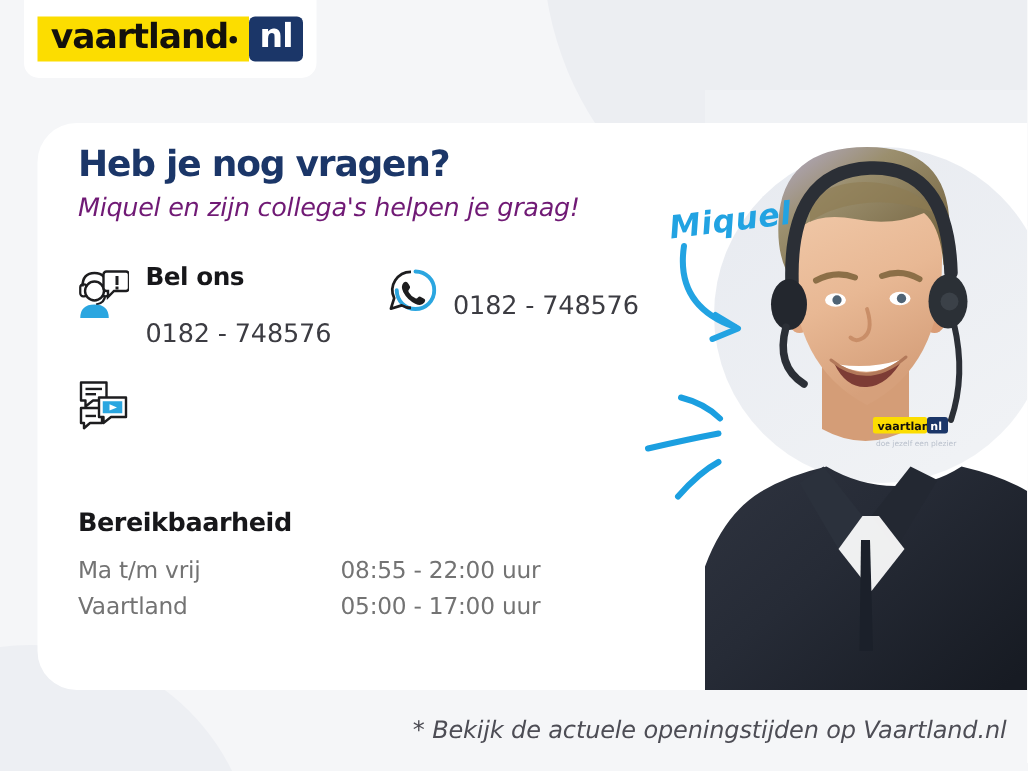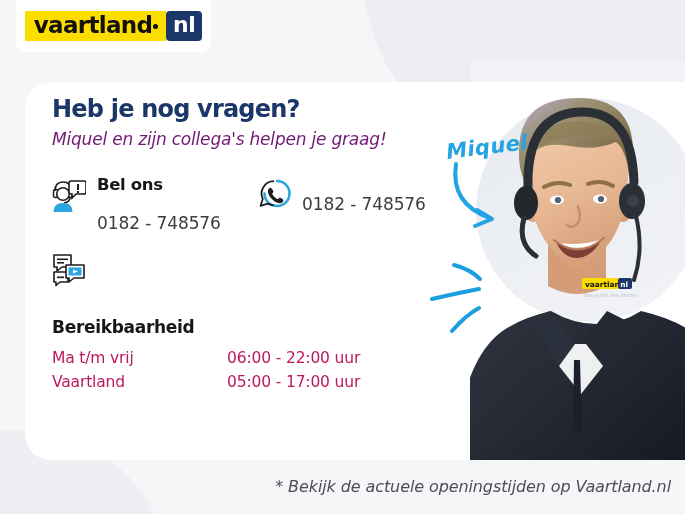--- a/index.html
+++ b/index.html
@@ -176,37 +176,37 @@
     font-family: "DejaVu Sans", sans-serif;
     font-size: 17px;
     color: #3c3c42;
     margin-top: 18px;
     letter-spacing: -0.1px;
   }
   .row-bottom { margin-top: 18px; }
 
   
   .hours {
-    margin-top: 30px;
+    margin-top: 52px;
   }
   .hours-title {
     font-family: "DejaVu Sans", sans-serif;
     font-size: 17px;
     font-weight: bold;
     color: #17171a;
     letter-spacing: -0.3px;
   }
   .hours-table {
     margin-top: 9px;
     border-collapse: collapse;
   }
   .hours-table td {
     font-family: "DejaVu Sans", sans-serif;
     font-size: 15.5px;
-    color: #be185d;
+    color: #737373;
     padding: 3px 0;
     letter-spacing: -0.15px;
     white-space: nowrap;
   }
   .hours-table td.day { width: 175px; }
 
   
   .miquel-name {
     position: absolute;
     left: 446px;
@@ -438,21 +438,21 @@
         </div>
       </div>
     </div>
 
     <div class="hours">
       <div class="hours-title">Bereikbaarheid</div>
       <table class="hours-table">
         <tbody>
           <tr>
             <td class="day">Ma t/m vrij</td>
-            <td class="time">06:00 - 22:00 uur</td>
+            <td class="time">08:55 - 22:00 uur</td>
           </tr>
           <tr>
             <td class="day">Vaartland</td>
             <td class="time">05:00 - 17:00 uur</td>
           </tr>
         </tbody>
       </table>
     </div>
   </div>
 

